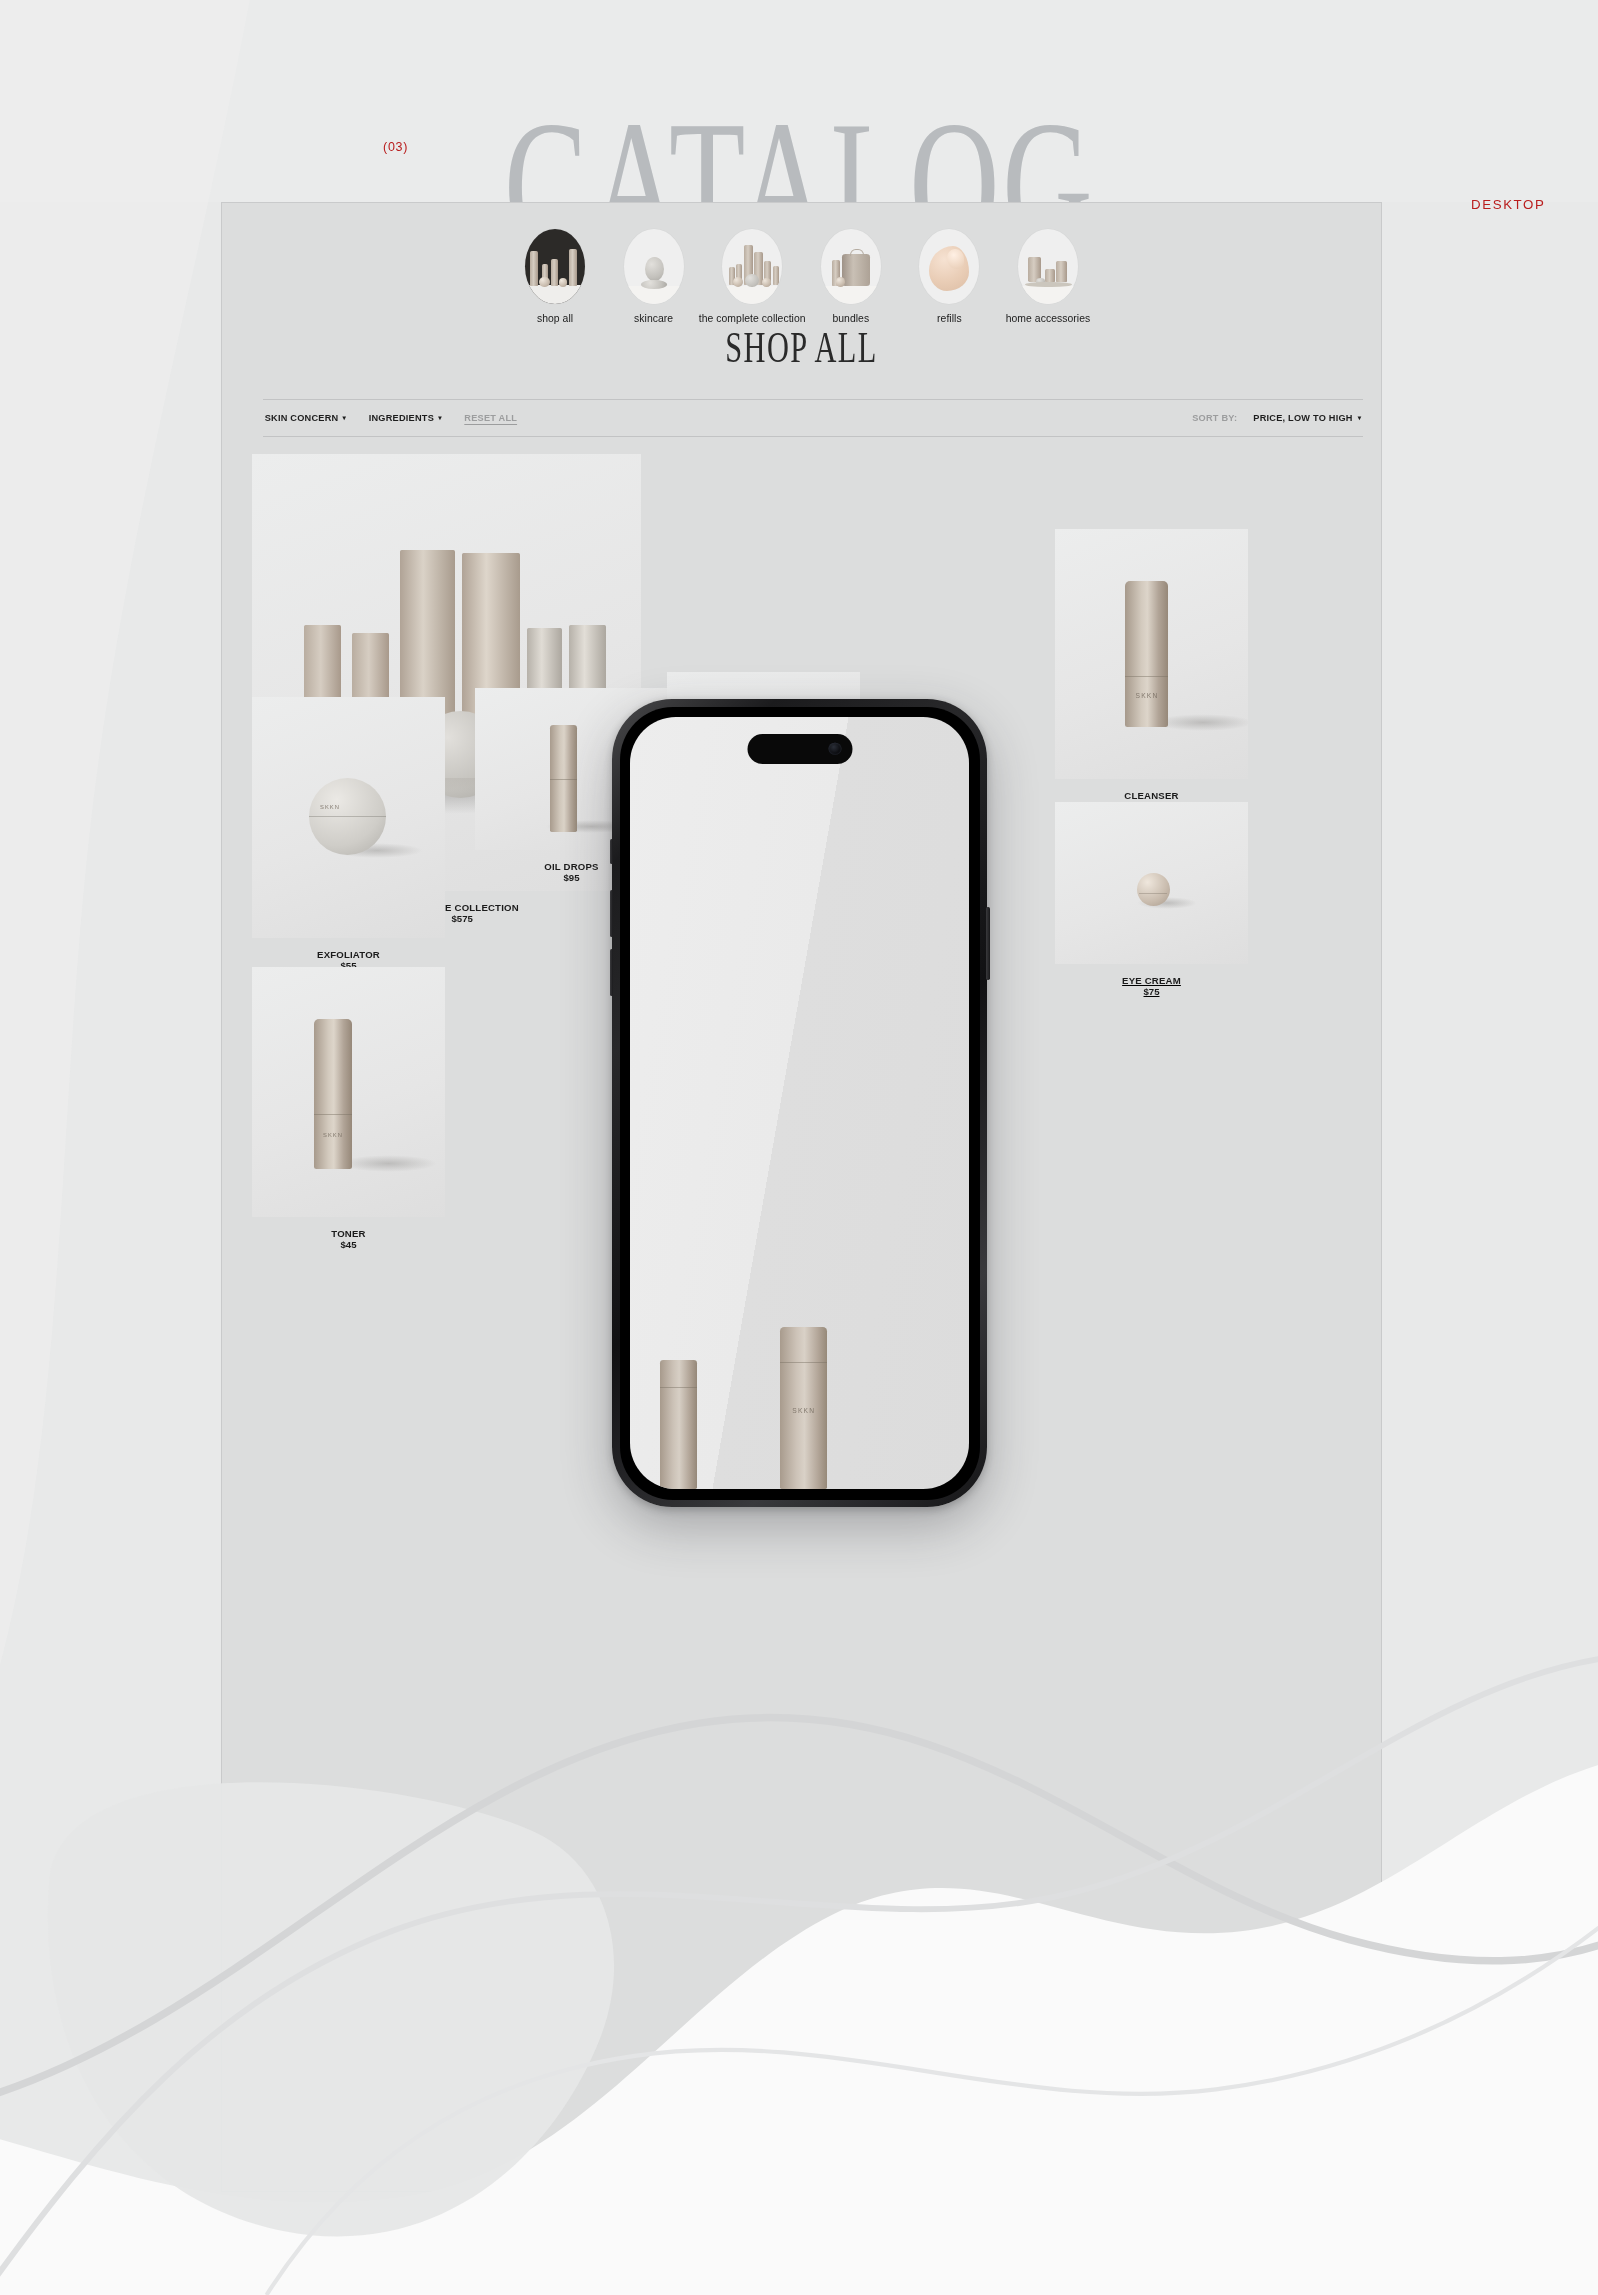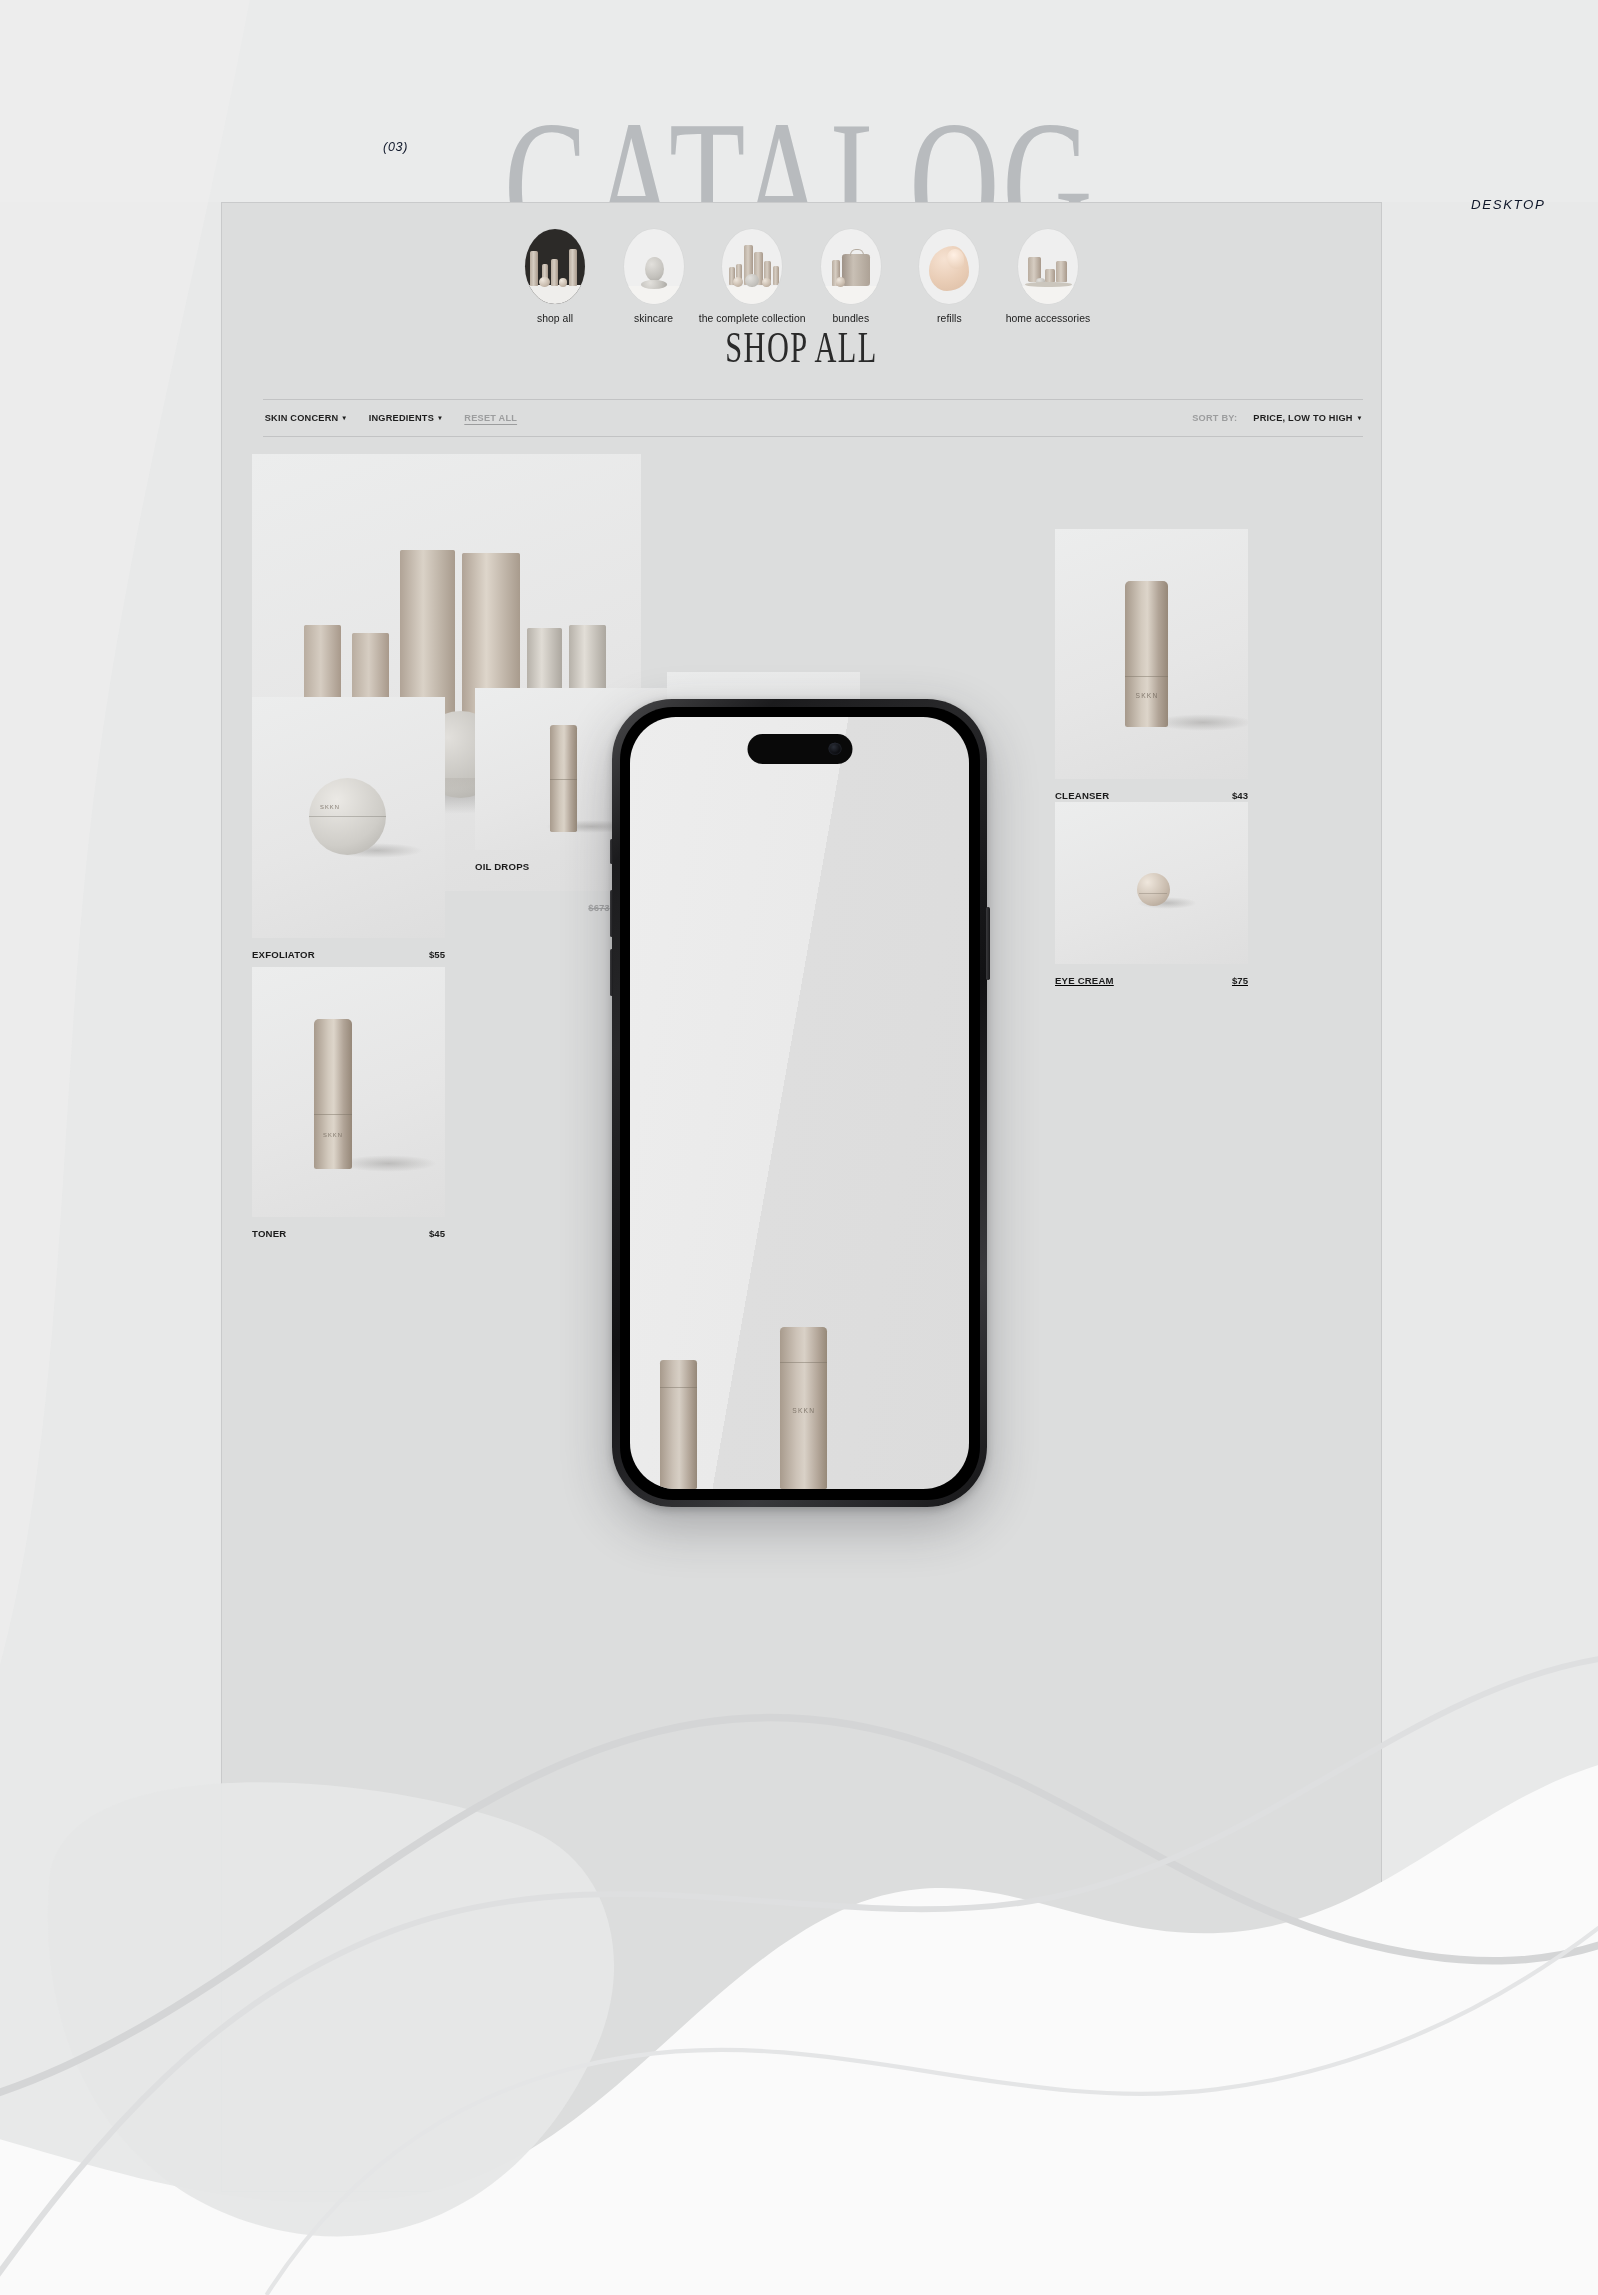--- a/index.html
+++ b/index.html
@@ -11,22 +11,22 @@
     overflow:hidden;
   }
   #bg-top-gradient{
     position:absolute; left:0; top:0; width:1599px; height:202px;
     background:#eaebeb; z-index:1;
   }
 
   
   .mark{
     position:absolute; z-index:70;
-    font-style:italic; letter-spacing:.06em;
-    color:#0f172a; font-size:12.5px;
+    letter-spacing:.06em;
+    color:#b91c1c; font-size:12.5px;
   }
   #section-number{ left:383px; top:140px; }
   #viewport-label{ left:1471px; top:197px; font-size:13.3px; letter-spacing:.12em; }
 
   
   #catalog-wordmark{
     position:absolute; left:0; top:102px; width:1599px;
     text-align:center; z-index:2;
     font-family:"Liberation Serif", serif;
     font-size:125px; line-height:.92;
@@ -121,20 +121,21 @@
   #sort-wrap{ display:flex; align-items:flex-end; gap:16px; }
   #sort-label{ font-size:9.2px; letter-spacing:.025em; color:#9c9d9e; font-weight:600; }
   #sort-value{ font-size:9.2px; letter-spacing:.025em; color:#1d1d1d; display:flex; align-items:center; gap:5px; cursor:pointer; font-weight:600; }
 
   
   .product-card{ position:absolute; }
   .product-img{ position:relative; overflow:hidden; background:#e6e6e6; }
   .product-meta{
     display:flex; justify-content:space-between; align-items:center;
     margin-top:10.8px;
+    flex-direction:column;
   }
   .product-name{ font-size:9.6px; letter-spacing:.02em; color:#1b1b1b; font-weight:700; }
   .product-price-group{ display:flex; align-items:center; gap:10px; }
   .price-old{ font-size:9.6px; color:#a3a4a5; text-decoration:line-through; font-weight:700;}
   .price{ font-size:9.6px; color:#1b1b1b; font-weight:700; }
 
   
   #card-complete{ left:30px; top:251px; width:389px; }
   #card-complete .product-img{ height:437px; }
   #card-cleanser{ left:833px; top:326px; width:193px; }

